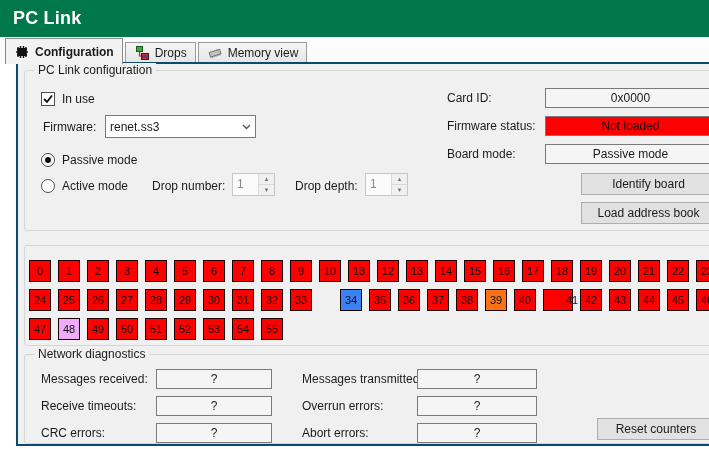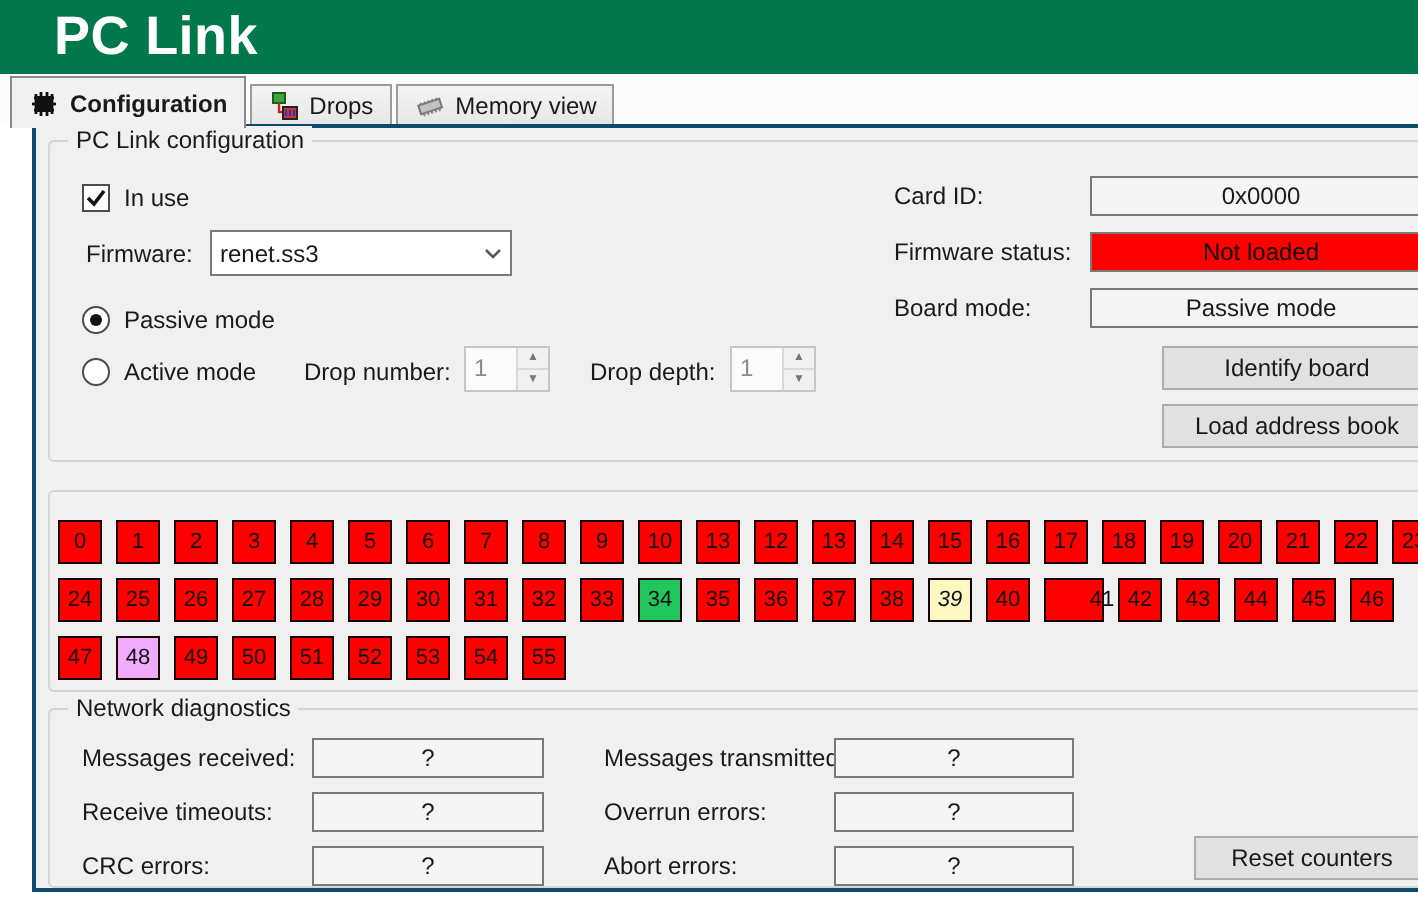--- a/index.html
+++ b/index.html
@@ -1,21 +1,21 @@
 <!DOCTYPE html>
 <html><head>
 <meta charset="utf-8">
 <style>
   html,body { margin:0; padding:0; }
   body { font-family:"Liberation Sans", sans-serif; font-size:12px; color:#1a1a1a; }
   .window { position:relative; width:709px; height:449px; background:#ffffff; overflow:hidden; }
 
   
   .titlebar { position:absolute; top:0; left:0; width:709px; height:37px; background:#00784B; display:flex; align-items:center; }
-  .titlebar .title { color:#ffffff; font-size:27px; font-weight:bold; padding-left:27px; letter-spacing:0.2px; }
+  .titlebar .title { color:#ffffff; font-size:18px; font-weight:bold; padding-left:13px; letter-spacing:0.2px; }
 
   
   .tabstrip { position:absolute; top:37px; left:0; width:709px; height:26px; background:#FCFCFC; display:flex; align-items:flex-end; padding-left:5px; box-sizing:border-box; }
   .tab { box-sizing:border-box; display:flex; align-items:center; gap:5px; padding:0 8px; height:21px; background:linear-gradient(#F4F4F4,#E6E6E6); border:1px solid #9B9B9B; border-bottom:none; cursor:default; }
   .tab + .tab { margin-left:2px; }
   .tab.active { height:26px; margin-bottom:-1px; background:#F2F2F2; font-weight:bold; z-index:3; position:relative; border-color:#8A8A8A; }
   .tab-icon { width:16px; height:16px; display:inline-block; }
 
   
   .tabpage { position:absolute; top:62px; left:16px; width:703px; height:384px; background:#F0F0F0; border:2px solid #0c4a6e; box-sizing:border-box; z-index:1; }
@@ -205,26 +205,26 @@
           <div class="bit" style="background: rgb(255, 0, 0);">24</div>
           <div class="bit" style="background: rgb(255, 0, 0);">25</div>
           <div class="bit" style="background: rgb(255, 0, 0);">26</div>
           <div class="bit" style="background: rgb(255, 0, 0);">27</div>
           <div class="bit" style="background: rgb(255, 0, 0);">28</div>
           <div class="bit" style="background: rgb(255, 0, 0);">29</div>
           <div class="bit" style="background: rgb(255, 0, 0);">30</div>
           <div class="bit" style="background: rgb(255, 0, 0);">31</div>
           <div class="bit" style="background: rgb(255, 0, 0);">32</div>
           <div class="bit" style="background: rgb(255, 0, 0);">33</div>
-          <div class="bit" style="background: #22c55e;">34</div>
+          <div class="bit" style="background: #3b82f6; margin-left: 21px;">34</div>
           <div class="bit" style="background: rgb(255, 0, 0);">35</div>
           <div class="bit" style="background: rgb(255, 0, 0);">36</div>
           <div class="bit" style="background: rgb(255, 0, 0);">37</div>
           <div class="bit" style="background: rgb(255, 0, 0);">38</div>
-          <div class="bit" style="background: #fef9c3; font-style: italic;">39</div>
+          <div class="bit" style="background: #f97316;">39</div>
           <div class="bit" style="background: rgb(255, 0, 0);">40</div>
           <div class="bit" style="background: rgb(255, 0, 0); padding-left: 28px;">41</div>
           <div class="bit" style="background: rgb(255, 0, 0);">42</div>
           <div class="bit" style="background: rgb(255, 0, 0);">43</div>
           <div class="bit" style="background: rgb(255, 0, 0);">44</div>
           <div class="bit" style="background: rgb(255, 0, 0);">45</div>
           <div class="bit" style="background: rgb(255, 0, 0);">46</div>
           <div class="bit" style="background: rgb(255, 0, 0);">47</div>
           <div class="bit" style="background: #f0abfc;">48</div>
           <div class="bit" style="background: rgb(255, 0, 0);">49</div>

